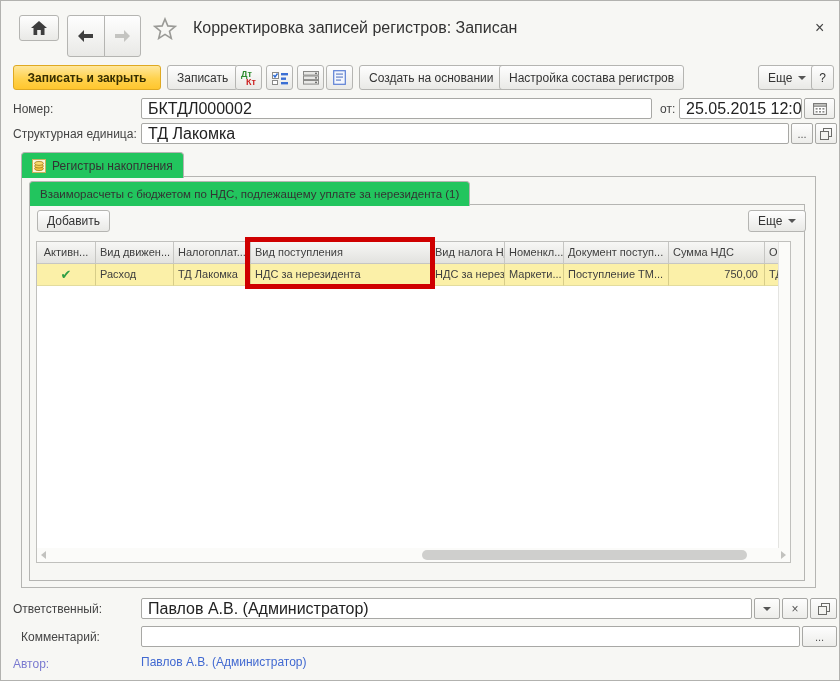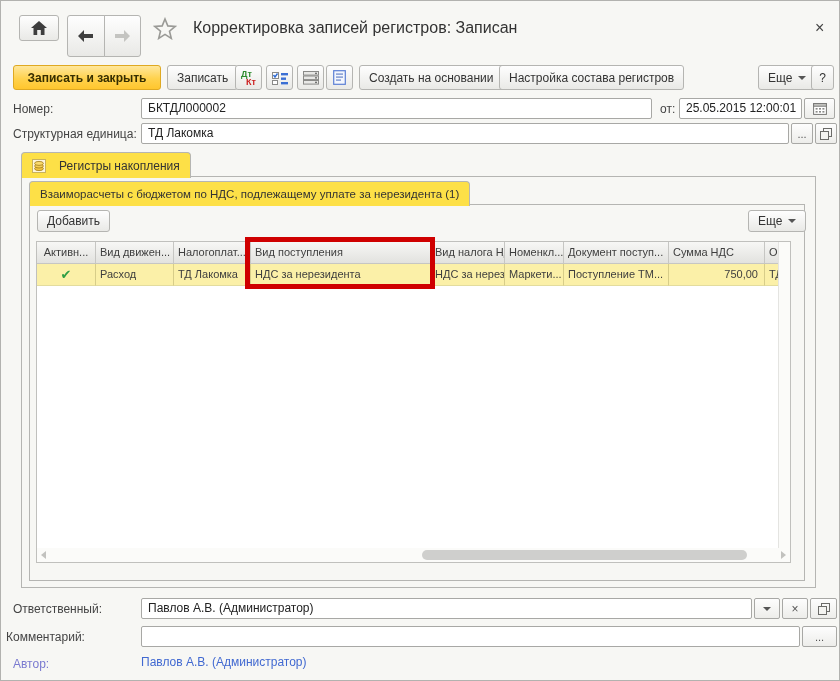--- a/index.html
+++ b/index.html
@@ -8,31 +8,31 @@
 
   
   .btn{display:inline-flex;align-items:center;justify-content:center;height:24px;padding:0 9px;
        background:linear-gradient(#fefefe,#e9e9e6);border:1px solid #b5b5b2;border-radius:3px;
        font-size:12px;color:#333;cursor:default;white-space:nowrap;}
   .btn.small{height:22px;}
   .yellow{background:linear-gradient(#ffe79c 0%,#ffd24d 55%,#ffc62e 100%);border:1px solid #dfa922;
           font-weight:bold;color:#362e00;}
   .iconbtn{width:27px;padding:8px;}
   .input{background:#fff;border:1px solid #a8a8a5;border-radius:2px;height:21px;line-height:19px;
-         font-size:12px;color:#222;padding:0 6px;white-space:nowrap;overflow:hidden;}
+         font-size:16px;color:#222;padding:0 6px;white-space:nowrap;overflow:hidden;}
   .lbl{font-size:12px;color:#444;line-height:21px;white-space:nowrap;}
   .caret{width:0;height:0;border-left:4px solid transparent;border-right:4px solid transparent;
          border-top:4px solid #555;display:inline-block;margin-left:6px;}
   .sidebtn{display:inline-flex;align-items:center;justify-content:center;height:21px;
            background:linear-gradient(#fdfdfd,#ededea);border:1px solid #a8a8a5;border-radius:2px;
            font-size:11px;color:#555;}
 
   
-  .tab{position:absolute;display:flex;align-items:center;gap:13px;padding:0 10px;height:25px;
-       background:#fde047;border:1px solid #b5b5b2;border-bottom:none;border-radius:4px 4px 0 0;
+  .tab{position:absolute;display:flex;align-items:center;gap:6px;padding:0 10px;height:25px;
+       background:#22c55e;border:1px solid #b5b5b2;border-bottom:none;border-radius:4px 4px 0 0;
        font-size:12px;color:#333;z-index:2;}
   .panel{position:absolute;background:#f7f7f4;border:1px solid #b5b5b2;}
 
   
   .grid-row{display:flex;height:22px;}
   .gcell{box-sizing:border-box;padding:0 4px;font-size:11px;line-height:21px;color:#3e3e3e;
          white-space:nowrap;overflow:hidden;flex:none;}
   .hdr .gcell{background:linear-gradient(#f7f7f5,#e2e2df);border-right:1px solid #c6c6c3;border-bottom:1px solid #c6c6c3;}
   .datarow .gcell{background:#fbf0a8;border-right:1px solid rgba(150,140,80,.35);border-bottom:1px solid #e3dc9e;}
   .num{text-align:right;padding-right:6px;}
@@ -245,20 +245,20 @@
   <div class="abs sidebtn" style="left:781px;top:597px;width:26px;font-size:12px;">×</div>
   <div class="abs sidebtn" style="left:809px;top:597px;width:27px;">
     <span>
       <svg width="12" height="12" viewBox="0 0 12 12">
         <rect x="3.5" y="0.5" width="8" height="8" fill="none" stroke="#6b6b68"></rect>
         <rect x="0.5" y="3.5" width="8" height="8" fill="#f4f4f1" stroke="#6b6b68"></rect>
       </svg>
     </span>
   </div>
 
-  <div class="abs lbl" style="left:5px;top:626px;">Комментарий:</div>
+  <div class="abs lbl" style="left:20px;top:626px;">Комментарий:</div>
   <div class="abs input" style="left:140px;top:625px;width:659px;"></div>
   <div class="abs sidebtn" style="left:801px;top:625px;width:35px;">...</div>
 
   <div class="abs lbl purple" style="left:12px;top:653px;">Автор:</div>
   <div class="abs link" style="left:140px;top:654px;">Павлов А.В. (Администратор)</div>
 
 </div>
 
 </body></html>

